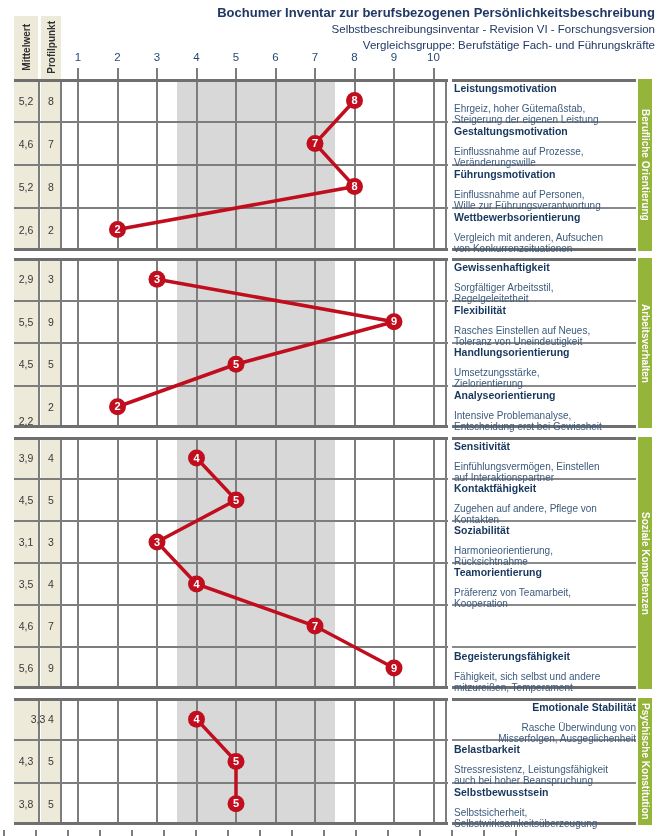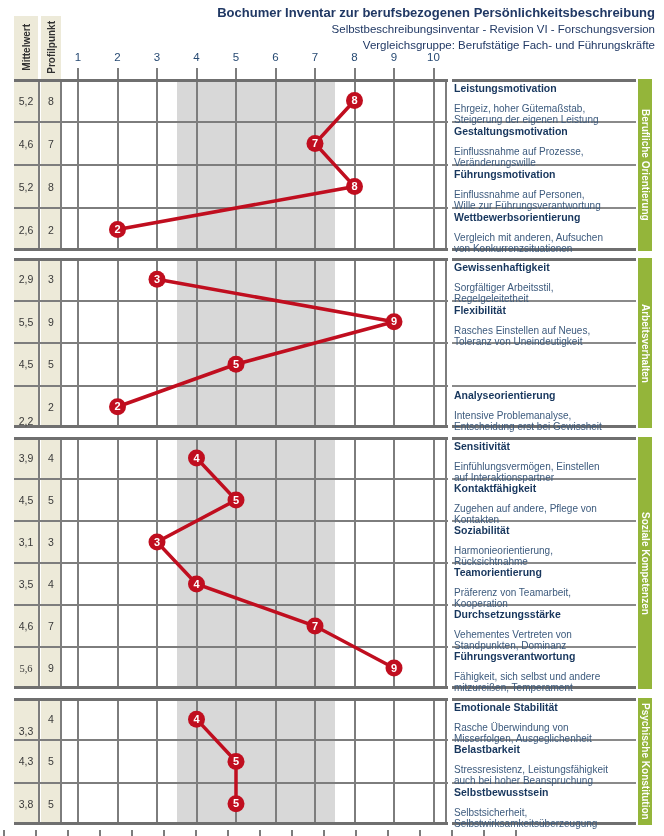--- a/index.html
+++ b/index.html
@@ -188,20 +188,25 @@
           <div class="lblock" style="top: 0px; height: 42.5px;">
             <div class="h">Gewissenhaftigkeit</div>
             <div class="d">Sorgfältiger Arbeitsstil,
 Regelgeleitetheit</div>
           </div>
           <div class="lblock" style="top: 42.5px; height: 42.5px;">
             <div class="h">Flexibilität</div>
             <div class="d">Rasches Einstellen auf Neues,
 Toleranz von Uneindeutigkeit</div>
           </div>
+          <div class="lblock" style="top: 85px; height: 42.5px;">
+            <div class="h">Handlungsorientierung</div>
+            <div class="d">Umsetzungsstärke,
+Zielorientierung</div>
+          </div>
           <div class="lblock" style="top: 127.5px; height: 42.5px;">
             <div class="h">Analyseorientierung</div>
             <div class="d">Intensive Problemanalyse,
 Entscheidung erst bei Gewissheit</div>
           </div>
         </div>
         <div class="value" style="left: 14px; width: 24px; top: 0px; height: 42.5px;">2,9</div>
         <div class="value" style="left: 41px; width: 20px; top: 0px; height: 42.5px;">3</div>
         <div class="value" style="left: 14px; width: 24px; top: 42.5px; height: 42.5px;">5,5</div>
         <div class="value" style="left: 41px; width: 20px; top: 42.5px; height: 42.5px;">9</div>
@@ -269,42 +274,37 @@
           <div class="lblock" style="top: 84px; height: 42px;">
             <div class="h">Soziabilität</div>
             <div class="d">Harmonieorientierung,
 Rücksichtnahme</div>
           </div>
           <div class="lblock" style="top: 126px; height: 36px;">
             <div class="h">Teamorientierung</div>
             <div class="d">Präferenz von Teamarbeit,
 Kooperation</div>
           </div>
-          <div class="lblock" style="top: 168px; height: 42px;">
-            <div class="h">Durchsetzungsstärke</div>
-            <div class="d">Vehementes Vertreten von
-Standpunkten, Dominanz</div>
-          </div>
           <div class="lblock" style="top: 210px; height: 42px;">
-            <div class="h">Führungsverantwortung</div>
+            <div class="h">Begeisterungsfähigkeit</div>
             <div class="d">Fähigkeit, sich selbst und andere
 mitzureißen, Temperament</div>
           </div>
         </div>
         <div class="value" style="left: 14px; width: 24px; top: 0px; height: 42px;">3,9</div>
         <div class="value" style="left: 41px; width: 20px; top: 0px; height: 42px;">4</div>
         <div class="value" style="left: 14px; width: 24px; top: 42px; height: 42px;">4,5</div>
         <div class="value" style="left: 41px; width: 20px; top: 42px; height: 42px;">5</div>
         <div class="value" style="left: 14px; width: 24px; top: 84px; height: 42px;">3,1</div>
         <div class="value" style="left: 41px; width: 20px; top: 84px; height: 42px;">3</div>
         <div class="value" style="left: 14px; width: 24px; top: 126px; height: 42px;">3,5</div>
         <div class="value" style="left: 41px; width: 20px; top: 126px; height: 42px;">4</div>
         <div class="value" style="left: 14px; width: 24px; top: 168px; height: 42px;">4,6</div>
         <div class="value" style="left: 41px; width: 20px; top: 168px; height: 42px;">7</div>
-        <div class="value" style="left: 14px; width: 24px; top: 210px; height: 42px; font-family: Liberation Serif, serif;">5,6</div>
+        <div class="value" style="left: 14px; width: 24px; top: 210px; height: 42px;">5,6</div>
         <div class="value" style="left: 41px; width: 20px; top: 210px; height: 42px;">9</div>
         <svg class="overlay" width="450" height="252">
           <polyline points="196.5,21 236,63 157,105 196.5,147 315,189 394,231" fill="none" stroke="#c00e1f" stroke-width="3.5"></polyline>
           <circle cx="196.5" cy="21" r="8.5" fill="#c00e1f"></circle>
           <text x="196.5" y="24.5" text-anchor="middle" fill="#ffffff" font-size="11" font-weight="bold" font-family="&quot;Liberation Sans&quot;, sans-serif">4</text>
           <circle cx="236" cy="63" r="8.5" fill="#c00e1f"></circle>
           <text x="236" y="66.5" text-anchor="middle" fill="#ffffff" font-size="11" font-weight="bold" font-family="&quot;Liberation Sans&quot;, sans-serif">5</text>
           <circle cx="157" cy="105" r="8.5" fill="#c00e1f"></circle>
           <text x="157" y="108.5" text-anchor="middle" fill="#ffffff" font-size="11" font-weight="bold" font-family="&quot;Liberation Sans&quot;, sans-serif">3</text>
           <circle cx="196.5" cy="147" r="8.5" fill="#c00e1f"></circle>
@@ -337,37 +337,37 @@
         <div class="vline" style="left: 445px;"></div>
         <div class="hline" style="top: 41.3333px;"></div>
         <div class="lsep" style="top: 41.3333px;"></div>
         <div class="hline" style="top: 83.6667px;"></div>
         <div class="lsep" style="top: 83.6667px;"></div>
         <div class="gborder" style="left: 14px; width: 434px; top: 0px;"></div>
         <div class="gborder" style="left: 14px; width: 434px; top: 124px;"></div>
         <div class="gborder" style="left: 452px; width: 184px; top: 0px;"></div>
         <div class="gborder" style="left: 452px; width: 184px; top: 124px;"></div>
         <div class="labels">
-          <div class="lblock" style="top: 0px; height: 42.3333px;">
+          <div class="lblock" style="top: 0px; height: 42.3333px; text-align: right;">
             <div class="h">Emotionale Stabilität</div>
             <div class="d">Rasche Überwindung von
 Misserfolgen, Ausgeglichenheit</div>
           </div>
           <div class="lblock" style="top: 42.3333px; height: 42.3333px;">
             <div class="h">Belastbarkeit</div>
             <div class="d">Stressresistenz, Leistungsfähigkeit
 auch bei hoher Beanspruchung</div>
           </div>
           <div class="lblock" style="top: 84.6667px; height: 28px;">
             <div class="h">Selbstbewusstsein</div>
             <div class="d">Selbstsicherheit,
 Selbstwirksamkeitsüberzeugung</div>
           </div>
         </div>
-        <div class="value" style="left: 14px; width: 24px; top: 12px; height: 42.3333px; border-radius: 6px;">3,3</div>
+        <div class="value" style="left: 14px; width: 48px; top: 0px; height: 42.3333px; border-radius: 6px;">3,3</div>
         <div class="value" style="left: 41px; width: 20px; top: 0px; height: 42.3333px;">4</div>
         <div class="value" style="left: 14px; width: 24px; top: 42.3333px; height: 42.3333px;">4,3</div>
         <div class="value" style="left: 41px; width: 20px; top: 42.3333px; height: 42.3333px;">5</div>
         <div class="value" style="left: 14px; width: 24px; top: 84.6667px; height: 42.3333px;">3,8</div>
         <div class="value" style="left: 41px; width: 20px; top: 84.6667px; height: 42.3333px;">5</div>
         <svg class="overlay" width="450" height="127">
           <polyline points="196.5,21.166666666666668 236,63.5 236,105.83333333333334" fill="none" stroke="#c00e1f" stroke-width="3.5"></polyline>
           <circle cx="196.5" cy="21.166666666666668" r="8.5" fill="#c00e1f"></circle>
           <text x="196.5" y="24.666666666666668" text-anchor="middle" fill="#ffffff" font-size="11" font-weight="bold" font-family="&quot;Liberation Sans&quot;, sans-serif">4</text>
           <circle cx="236" cy="63.5" r="8.5" fill="#c00e1f"></circle>

